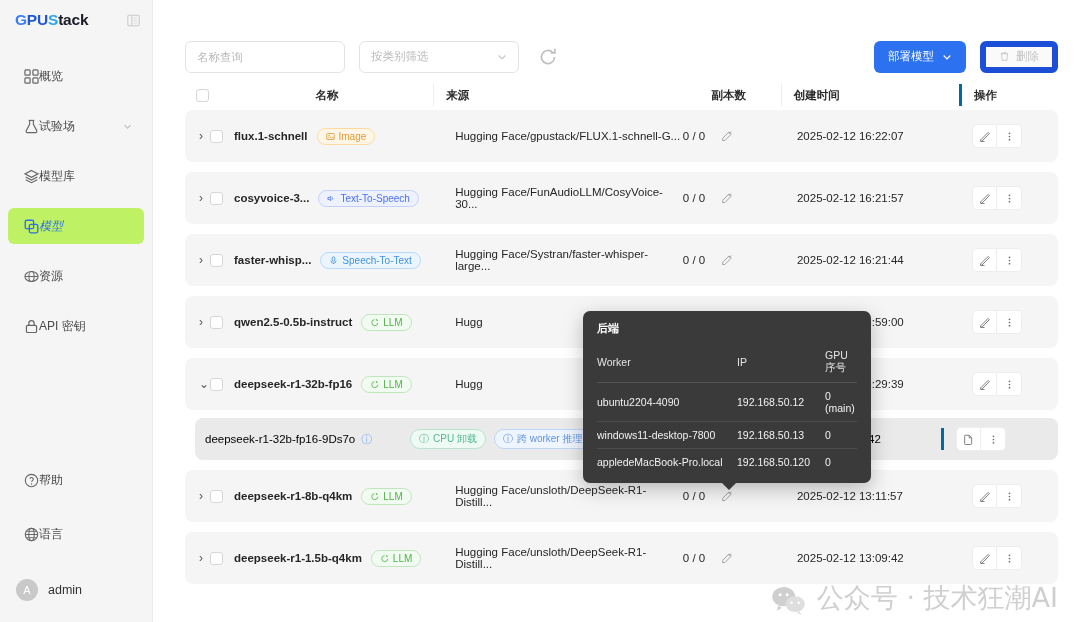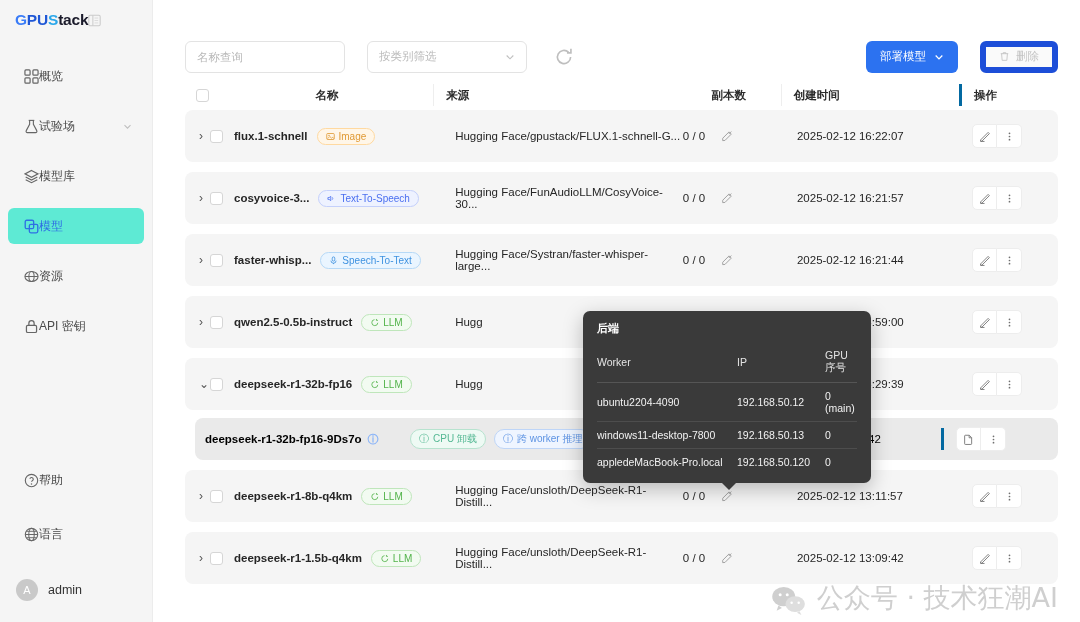--- a/index.html
+++ b/index.html
@@ -15,59 +15,59 @@
   .sidebar {
     width: 153px; height: 622px;
     background: #f5f5f5;
     border-right: 1px solid #ececec;
     display: flex; flex-direction: column;
     flex: 0 0 153px;
     position: relative;
   }
   .brand-row {
     height: 40px; display: flex; align-items: center;
-    padding: 0 12px 0 15px; 
+    padding: 0 12px 0 15px; justify-content: space-between;
   }
   .brand { font-size: 15.5px; font-weight: bold; letter-spacing: -0.2px; }
   .brand .g { color: #3a7cf7; }
   .brand .pu { color: #1f57d6; }
   .brand .s { color: #2aa7ea; }
   .brand .tack { color: #1b1b2b; }
   .collapse-ico { width: 13px; height: 13px; opacity: .45; }
 
   .nav { margin-top: 18px; }
   .nav-item {
     height: 36px; display: flex; align-items: center;
     padding-left: 16px; cursor: pointer;
     color: #4a4a4a; font-size: 12px; position: relative;
     margin: 0 8px 14px 8px; border-radius: 6px;
   }
   .nav-item .lbl { font-size: 12px; }
-  .nav-item.active { background: #5eead4; color: #2f6fe4; }
+  .nav-item.active { background: #bef264; color: #2f6fe4; font-style: italic; }
   .nav-item.active .lbl { color: #2f6fe4; }
   .nav-item svg { flex: 0 0 15px; }
   .chev { position: absolute; right: 12px; opacity: .5; }
 
   .sidebar-bottom { position: absolute; bottom: 0; left: 0; right: 0; padding-bottom: 8px; }
   .sidebar-bottom .nav-item { margin-bottom: 18px; }
   .user-row {
     display: flex; align-items: center; gap: 10px;
     padding-left: 16px; height: 40px; cursor: pointer; margin-bottom: 4px;
   }
   .avatar {
     width: 22px; height: 22px; border-radius: 50%;
     background: #c9c9c9; color: #fff; font-size: 11px;
     display: flex; align-items: center; justify-content: center;
   }
   .user-name { font-size: 12.5px; color: #333; }
 
   
   .main { flex: 1; height: 622px; background: #fff; position: relative; overflow: hidden; }
   .toolbar {
-    display: flex; align-items: center; gap: 22px;
+    display: flex; align-items: center; gap: 14px;
     padding: 33px 22px 0 32px; height: 80px;
   }
   .inp {
     width: 160px; height: 32px; border: 1px solid #e3e3e3; border-radius: 6px;
     background: #fff; font-size: 11.5px; color: #222; padding: 0 11px;
     outline: none; font-family: inherit;
   }
   .inp::placeholder { color: #b9b9b9; }
   .select {
     width: 160px; height: 32px; border: 1px solid #e3e3e3; border-radius: 6px;
@@ -130,21 +130,21 @@
   }
   .act-btn:first-child { border-radius: 5px 0 0 5px; }
   .act-btn:last-child  { border-radius: 0 5px 5px 0; border-left: none; }
 
   
   .subrow {
     display: flex; align-items: center; height: 42px;
     background: #eaeaea; border-radius: 8px; margin: -2px 0 10px 10px;
     width: calc(100% - 10px); font-size: 11.5px;
   }
-  .sub-name { width: 215px; display:flex; align-items:center; gap:6px; font-weight: bold; padding-left: 10px;}
+  .sub-name { width: 215px; display:flex; align-items:center; gap:6px; font-weight: normal; padding-left: 10px;}
   .sub-tags { width: 246px; display: flex; gap: 8px; }
   .sub-state { width: 105px; display: flex; }
   .tag-cpu  { background: #eefaf4; border: 1px solid #b7e3cf; color: #54b893; }
   .tag-xw   { background: #eff5ff; border: 1px solid #bed5f7; color: #5d93e3; }
   .tag-run  { background: #edfaf2; border: 1px solid #a9dec2; color: #5cbf8f; padding: 3px 14px; }
   .info-ico { color: #8ab4f8; font-size: 11px; }
 
   
   .popover {
     position: absolute; left: 430px; top: 311px; width: 288px;

